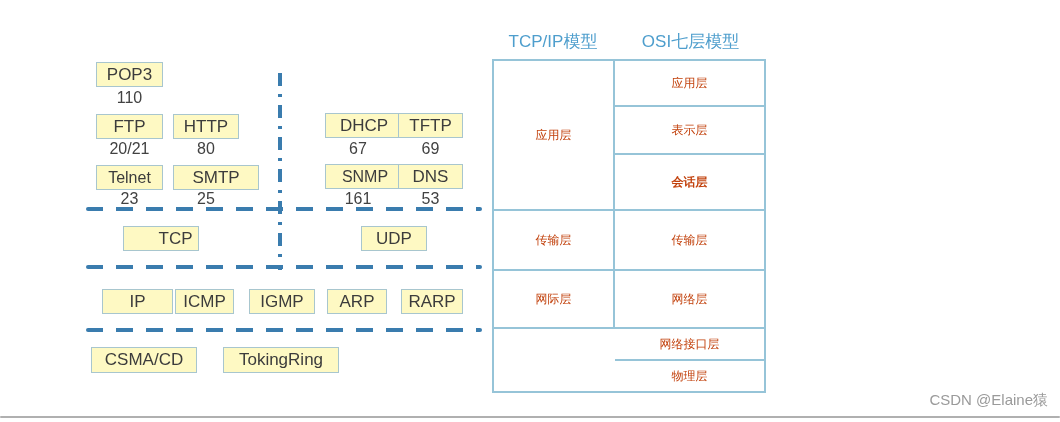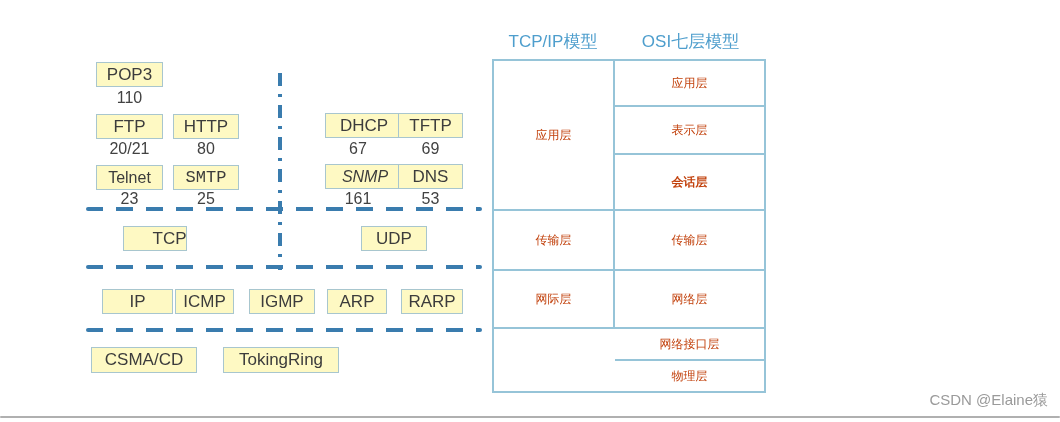--- a/index.html
+++ b/index.html
@@ -114,38 +114,38 @@
 
   <div class="pbox" style="left:96px;top:114px;width:67px;">FTP</div>
   <div class="port" style="left:96px;top:140px;width:67px;">20/21</div>
 
   <div class="pbox" style="left:173px;top:114px;width:66px;">HTTP</div>
   <div class="port" style="left:173px;top:140px;width:66px;">80</div>
 
   <div class="pbox" style="left:96px;top:165px;width:67px;font-size:16px;">Telnet</div>
   <div class="port" style="left:96px;top:190px;width:67px;">23</div>
 
-  <div class="pbox" style="left:173px;top:165px;width:66px;font-family:Liberation Mono, monospace;">SMTP</div>
+  <div class="pbox" style="left:173px;top:165px;width:86px;">SMTP</div>
   <div class="port" style="left:173px;top:190px;width:66px;">25</div>
 
   <div class="pbox" style="left:325px;top:113px;width:78px;">DHCP</div>
   <div class="port" style="left:325px;top:140px;width:66px;">67</div>
 
   <div class="pbox" style="left:398px;top:113px;width:65px;">TFTP</div>
   <div class="port" style="left:398px;top:140px;width:65px;">69</div>
 
-  <div class="pbox" style="left:325px;top:164px;width:80px;font-size:16px;font-style:italic;">SNMP</div>
+  <div class="pbox" style="left:325px;top:164px;width:80px;font-size:16px;">SNMP</div>
   <div class="port" style="left:325px;top:190px;width:66px;">161</div>
 
   <div class="pbox" style="left:398px;top:164px;width:65px;">DNS</div>
   <div class="port" style="left:398px;top:190px;width:65px;">53</div>
 
   <div class="hdash" style="left:86px;top:207px;width:396px;"></div>
 
-  <div class="pbox" style="left:123px;top:226px;width:64px;padding-left:29px;">TCP</div>
+  <div class="pbox" style="left:123px;top:226px;width:76px;padding-left:29px;">TCP</div>
   <div class="pbox" style="left:361px;top:226px;width:66px;">UDP</div>
 
   <div class="vdashdot" style="left:278px;top:73px;height:197px;"></div>
 
   <div class="hdash" style="left:86px;top:265px;width:396px;"></div>
 
   <div class="pbox" style="left:102px;top:289px;width:71px;">IP</div>
   <div class="pbox" style="left:175px;top:289px;width:59px;">ICMP</div>
   <div class="pbox" style="left:249px;top:289px;width:66px;">IGMP</div>
   <div class="pbox" style="left:327px;top:289px;width:60px;">ARP</div>

